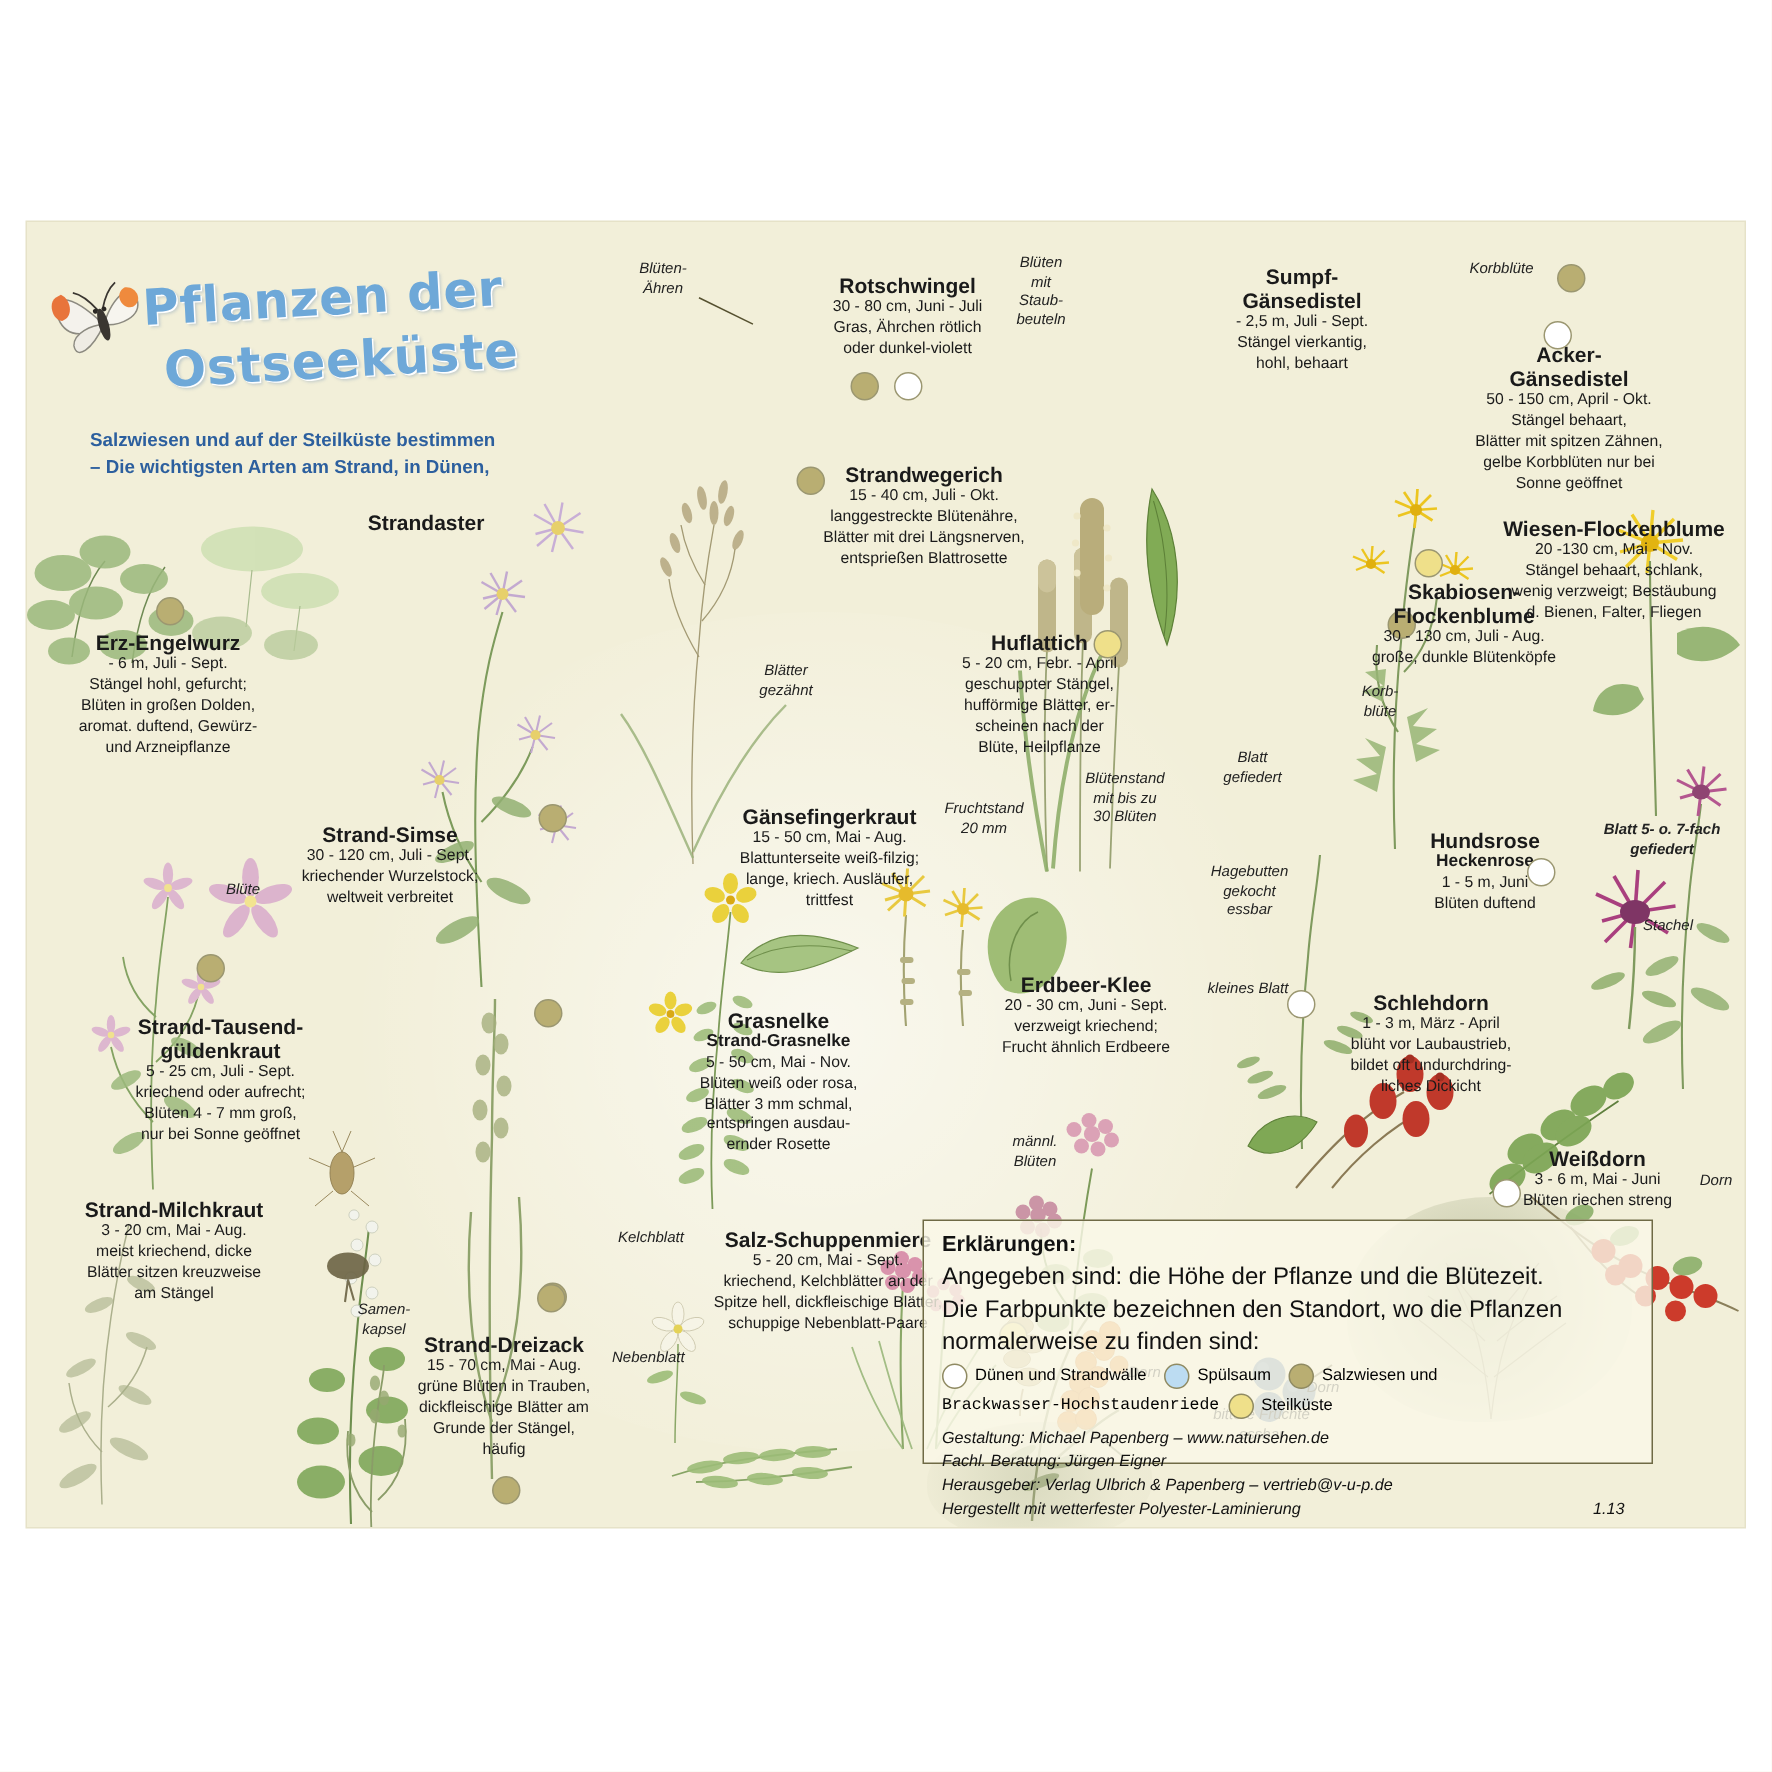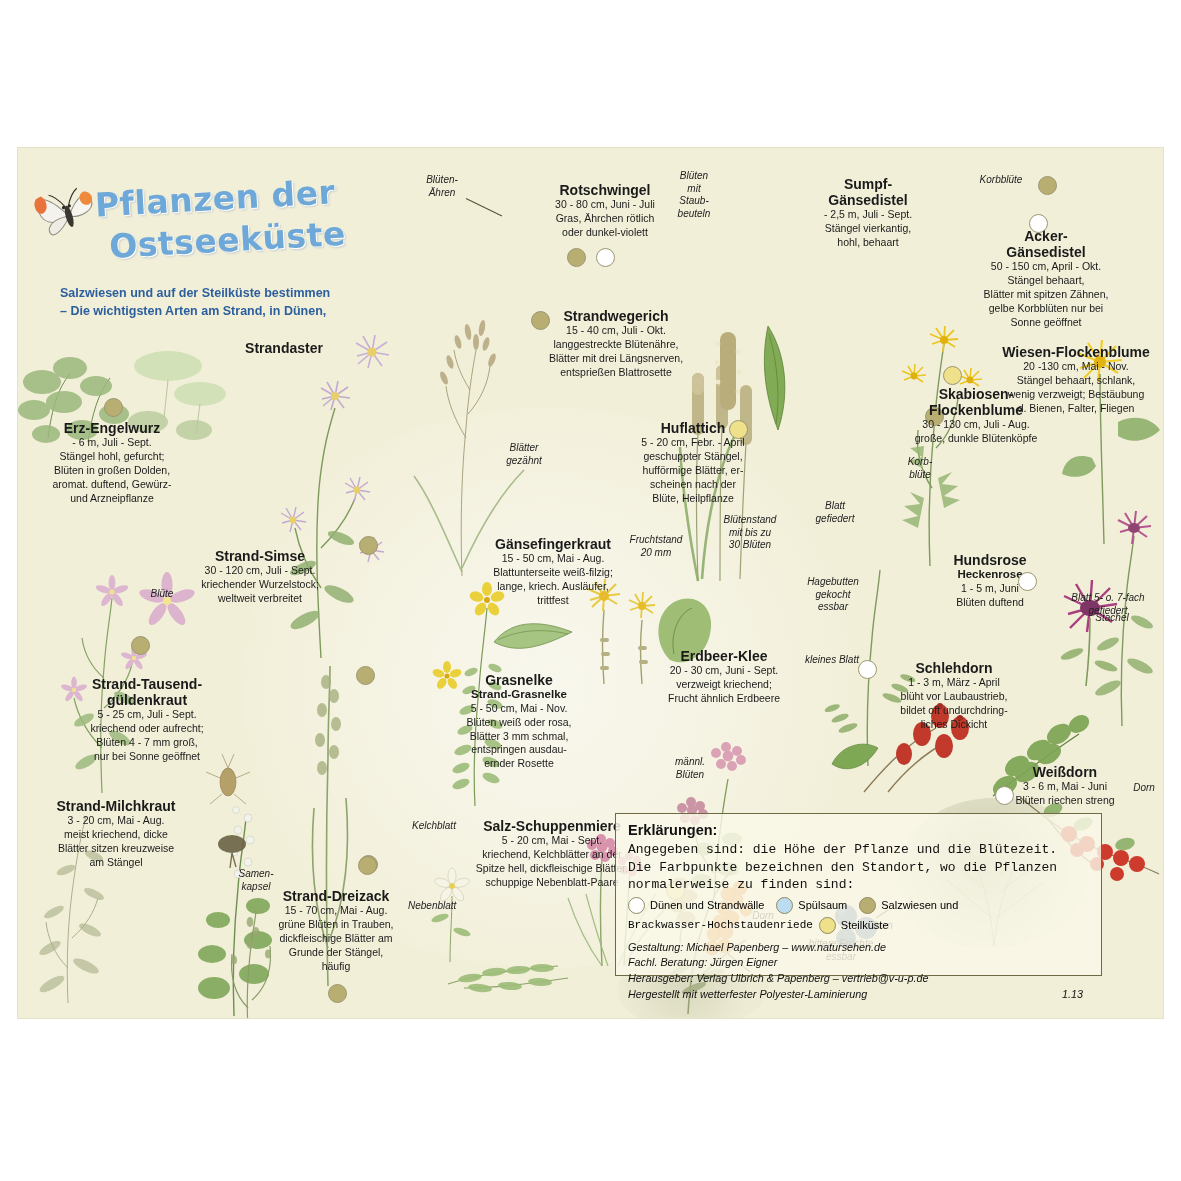--- a/index.html
+++ b/index.html
@@ -97,21 +97,21 @@
     background: rgba(250,248,232,0.82);
     box-sizing: border-box;
     padding: 8px 10px 6px 12px;
   }
   #legend h4 {
     margin: 0 0 3px 0;
     font-size: 14.5px;
     font-weight: bold;
     color: #111;
   }
-  .lg-line { font-size: 13px; color: #111; line-height: 1.35; font-family: Liberation Mono, monospace; }
+  .lg-line { font-size: 16px; color: #111; line-height: 1.35; }
   .lg-row { display: flex; align-items: center; flex-wrap: wrap; margin-top: 3px; }
   .lg-chip {
     width: 17px; height: 17px; border-radius: 50%;
     border: 1px solid #8f8a62; box-sizing: border-box;
     margin-right: 5px; flex: none;
   }
   .lg-lbl { font-size: 11px; margin-right: 12px; }
   .lg-ital { font-style: italic; font-size: 10.8px; line-height: 1.45; color: #111; }
 
   
@@ -1195,21 +1195,21 @@
   <div class="blk center" style="left:906px; top:404px; width:132px;">
     <div class="sp-name">Hundsrose</div>
     <div class="sp-sub">Heckenrose</div>
     <div class="sp-desc" style="white-space:pre-line;">1 - 5 m, Juni
 Blüten duftend</div>
   </div>
   <div class="dot dune" style="left:1000px; top:424px;"></div>
   <div class="blk callout center" style="left:778px; top:428px; width:74px; white-space:pre-line;">Hagebutten
 gekocht
 essbar</div>
-  <div class="blk callout center" style="left:1040px; top:444px; width:100px; white-space:pre-line;">Blatt 5- o. 7-fach
+  <div class="blk callout center" style="left:1040px; top:400px; width:100px; white-space:pre-line;font-weight:bold;">Blatt 5- o. 7-fach
 gefiedert</div>
   <div class="blk callout center" style="left:1068px; top:464px; width:52px;">Stachel</div>
 
   <div class="blk center" style="left:856px; top:512px; width:160px;">
     <div class="sp-name">Schlehdorn</div>
     <div class="sp-desc" style="white-space:pre-line;">1 - 3 m, März - April
 blüht vor Laubaustrieb,
 bildet oft undurchdring-
 liches Dickicht</div>
   </div>

